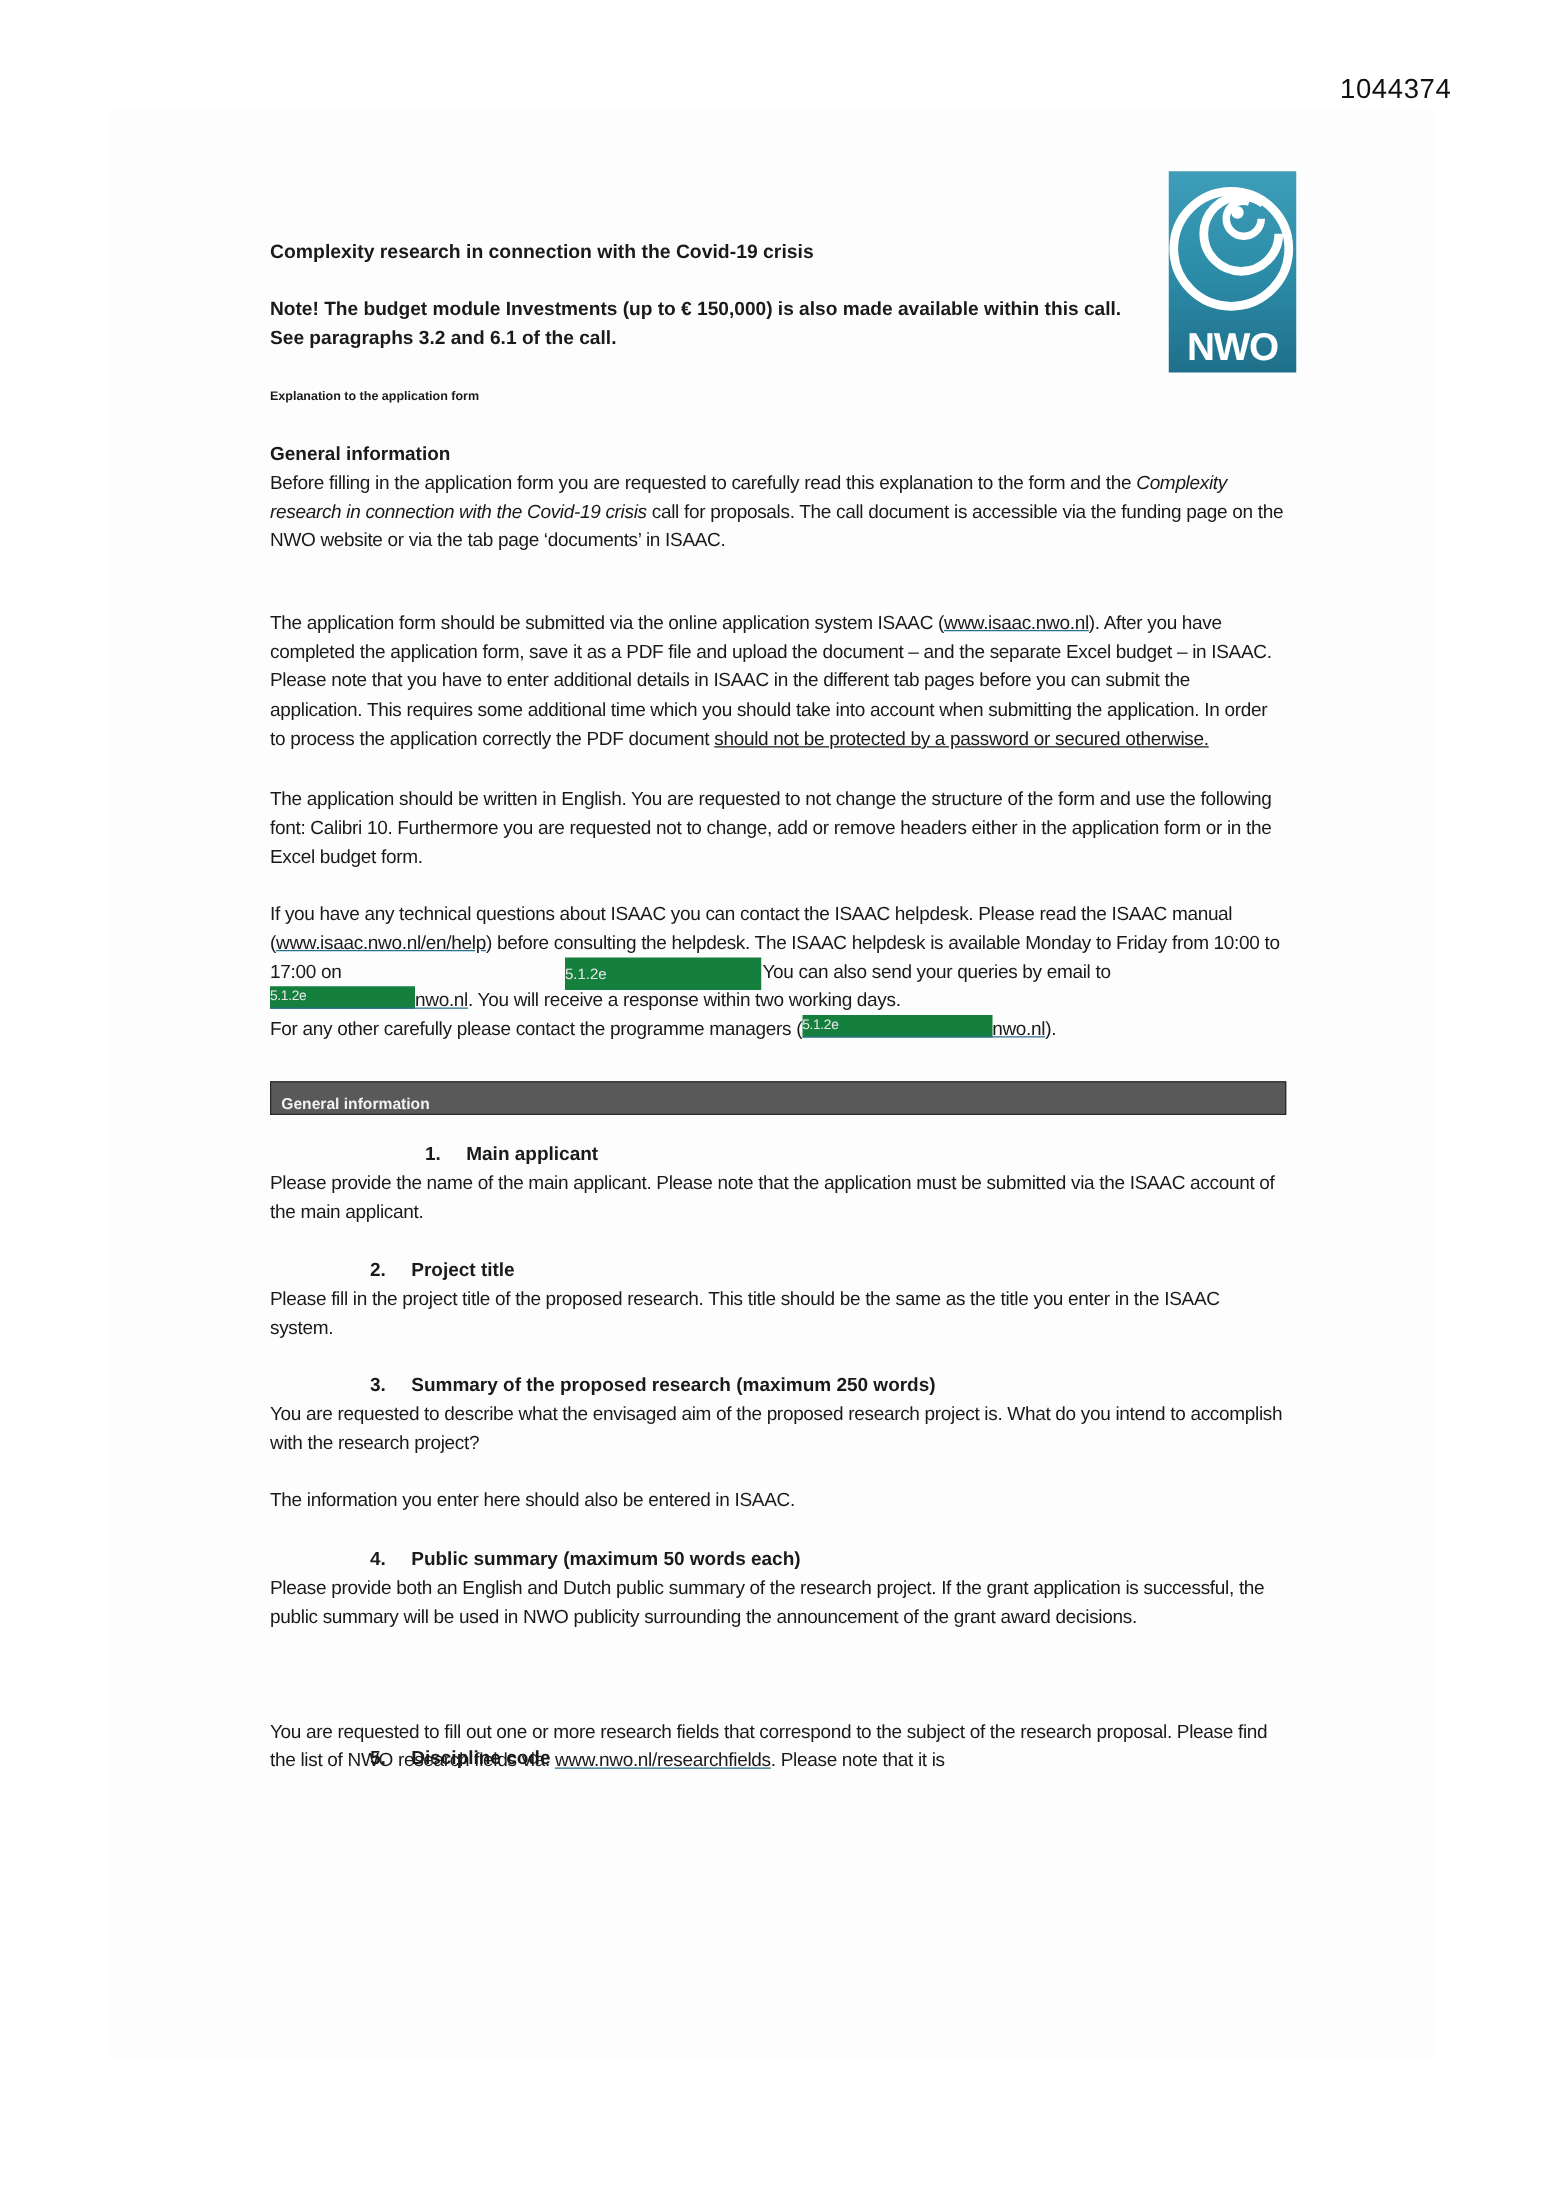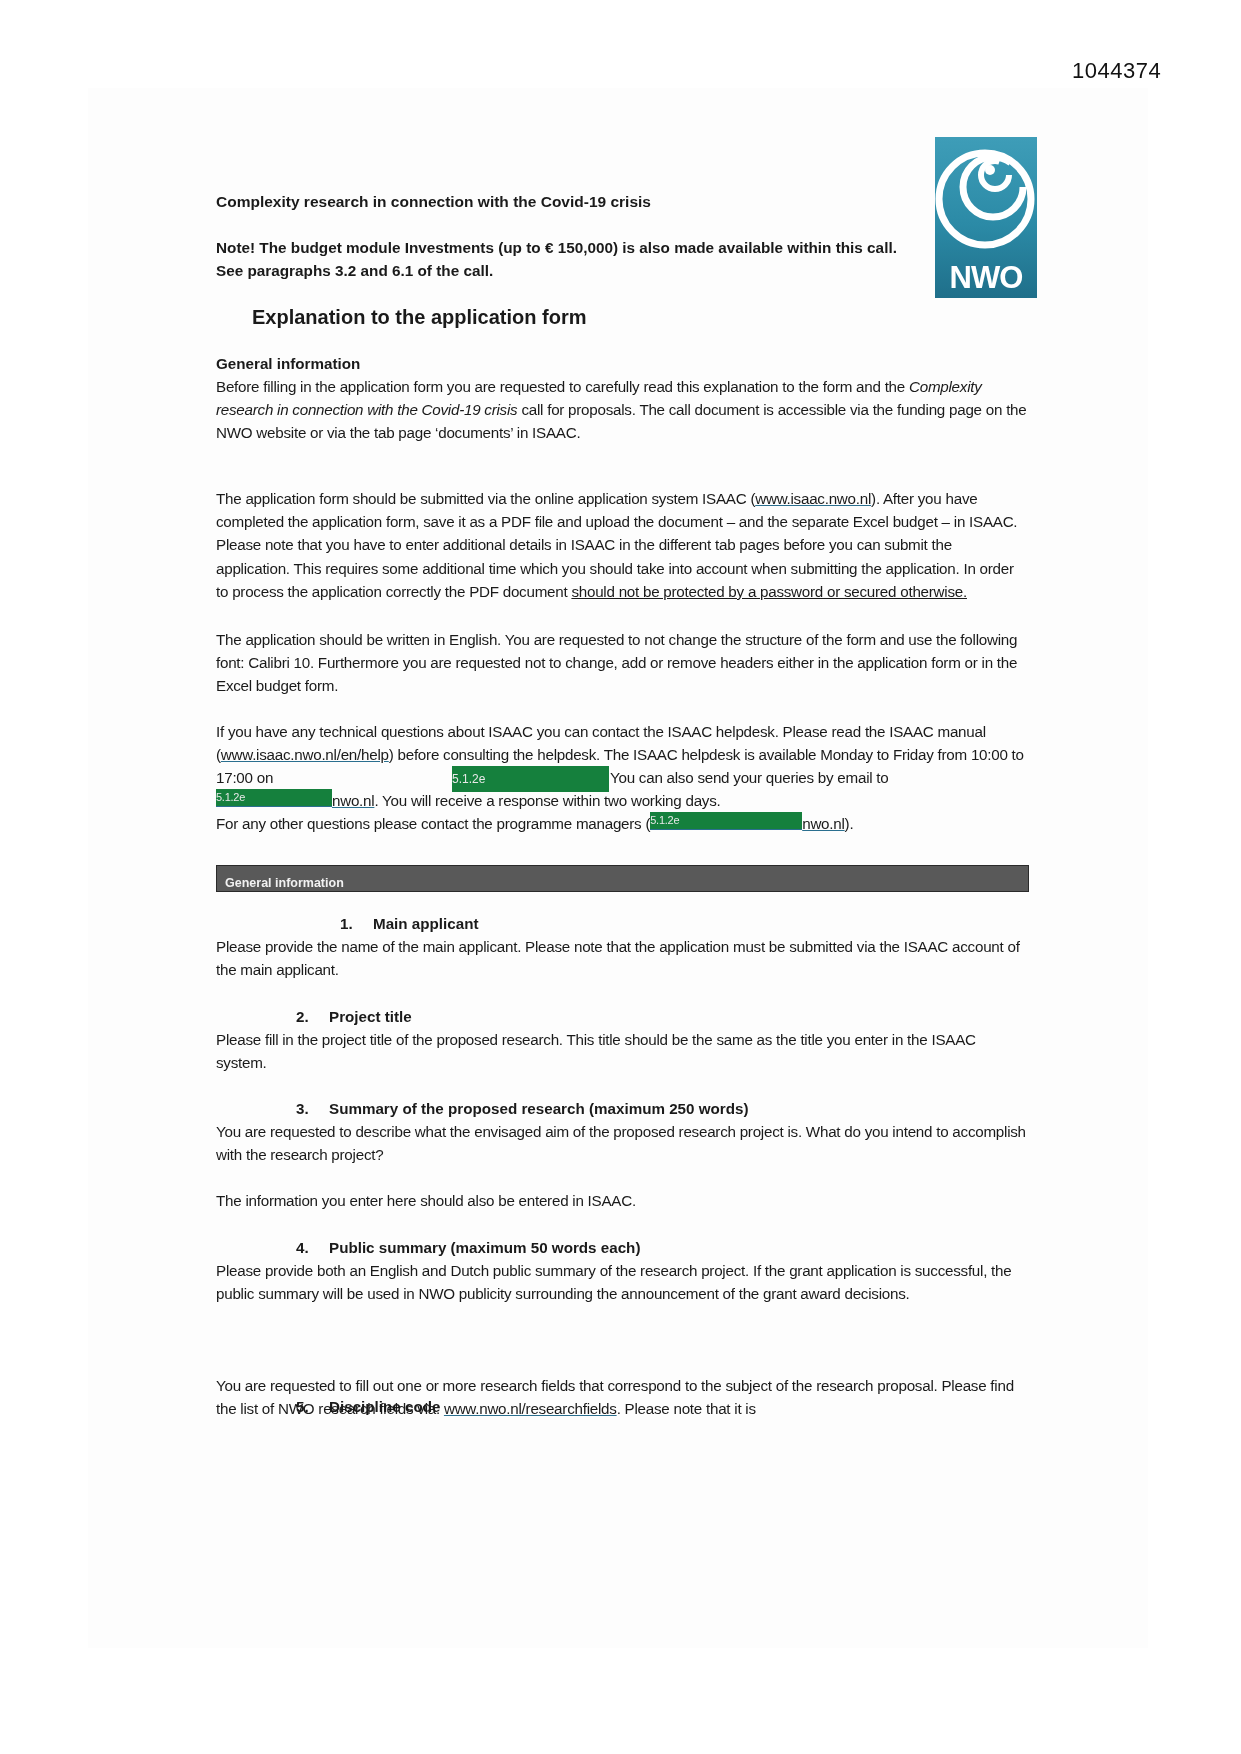--- a/index.html
+++ b/index.html
@@ -73,21 +73,21 @@
   <div class="logo-text">NWO</div>
 </div>
 
 <div class="content">
 
   <div class="abs title" style="top:190px;">Complexity research in connection with the Covid-19 crisis</div>
 
   <div class="abs bold" style="top:236px; font-size:15.3px;">Note! The budget module Investments (up to € 150,000) is also made available within this call.</div>
   <div class="abs bold" style="top:259px; font-size:15.3px;">See paragraphs 3.2 and 6.1 of the call.</div>
 
-  <div class="abs bold" style="top:306px; font-size:20px;margin-left:36px;">Explanation to the application form</div>
+  <div class="abs bold" style="top:306px; font-size:10px;">Explanation to the application form</div>
 
   <div class="abs bold" style="top:352px;">General information</div>
 
   <div class="abs para" style="top:375px;">
     <span>Before filling in the application form you are requested to carefully read this explanation to the form and the </span><span class="italic">Complexity research in connection with the Covid-19 crisis</span><span> call for proposals. The call document is accessible via the funding page on the NWO website or via the tab page ‘documents’ in ISAAC.</span>
   </div>
 
   <div class="abs para" style="top:487px;">
     <span>The application form should be submitted via the online application system ISAAC (</span><a class="link">www.isaac.nwo.nl</a><span>). After you have completed the application form, save it as a PDF file and upload the document – and the separate Excel budget – in ISAAC. Please note that you have to enter additional details in ISAAC in the different tab pages before you can submit the application. This requires some additional time which you should take into account when submitting the application. In order to process the application correctly the PDF document </span><span style="text-decoration:underline;">should not be protected by a password or secured otherwise.</span>
   </div>
@@ -98,21 +98,21 @@
     <span>If you have any technical questions about ISAAC you can contact the ISAAC helpdesk. Please read the ISAAC manual (</span><a class="link">www.isaac.nwo.nl/en/help</a><span>) before consulting the helpdesk. The ISAAC helpdesk is available Monday to Friday from 10:00 to 17:00 on</span>
   </div>
   <div class="abs" style="top:766px; left:236px; width:157px; height:23px;">
     <span class="redact" style="width:157px; height:26px; line-height:26px;">5.1.2e</span>
   </div>
   <div class="abs" style="top:766px; left:394px; letter-spacing:-0.25px;">You can also send your queries by email to</div>
   <div class="abs" style="top:789px; left:0; letter-spacing:-0.25px; white-space:nowrap;">
     <span class="redact" style="width:116px; height:17px; line-height:17px; font-size:11px; border-bottom:1px solid #2a6f8f;">5.1.2e</span><a class="link">nwo.nl</a><span>. You will receive a response within two working days.</span>
   </div>
   <div class="abs" style="top:812px; left:0; letter-spacing:-0.25px; white-space:nowrap;">
-    <span>For any other questions please contact the programme managers (</span><span class="redact" style="width:152px; height:17px; line-height:17px; font-size:11px; border-bottom:1px solid #2a6f8f;">5.1.2e</span><a class="link">nwo.nl</a><span>).</span>
+    <span>For any other carefully please contact the programme managers (</span><span class="redact" style="width:152px; height:17px; line-height:17px; font-size:11px; border-bottom:1px solid #2a6f8f;">5.1.2e</span><a class="link">nwo.nl</a><span>).</span>
   </div>
 
   <div class="section-bar">
     <span>General information</span>
   </div>
 
   <div class="item-heading" style="top:912px;margin-left:44px;">
     <span class="num">1.</span><span>Main applicant</span>
   </div>
   <div class="abs para" style="top:935px;">Please provide the name of the main applicant. Please note that the application must be submitted via the ISAAC account of the main applicant.</div>

